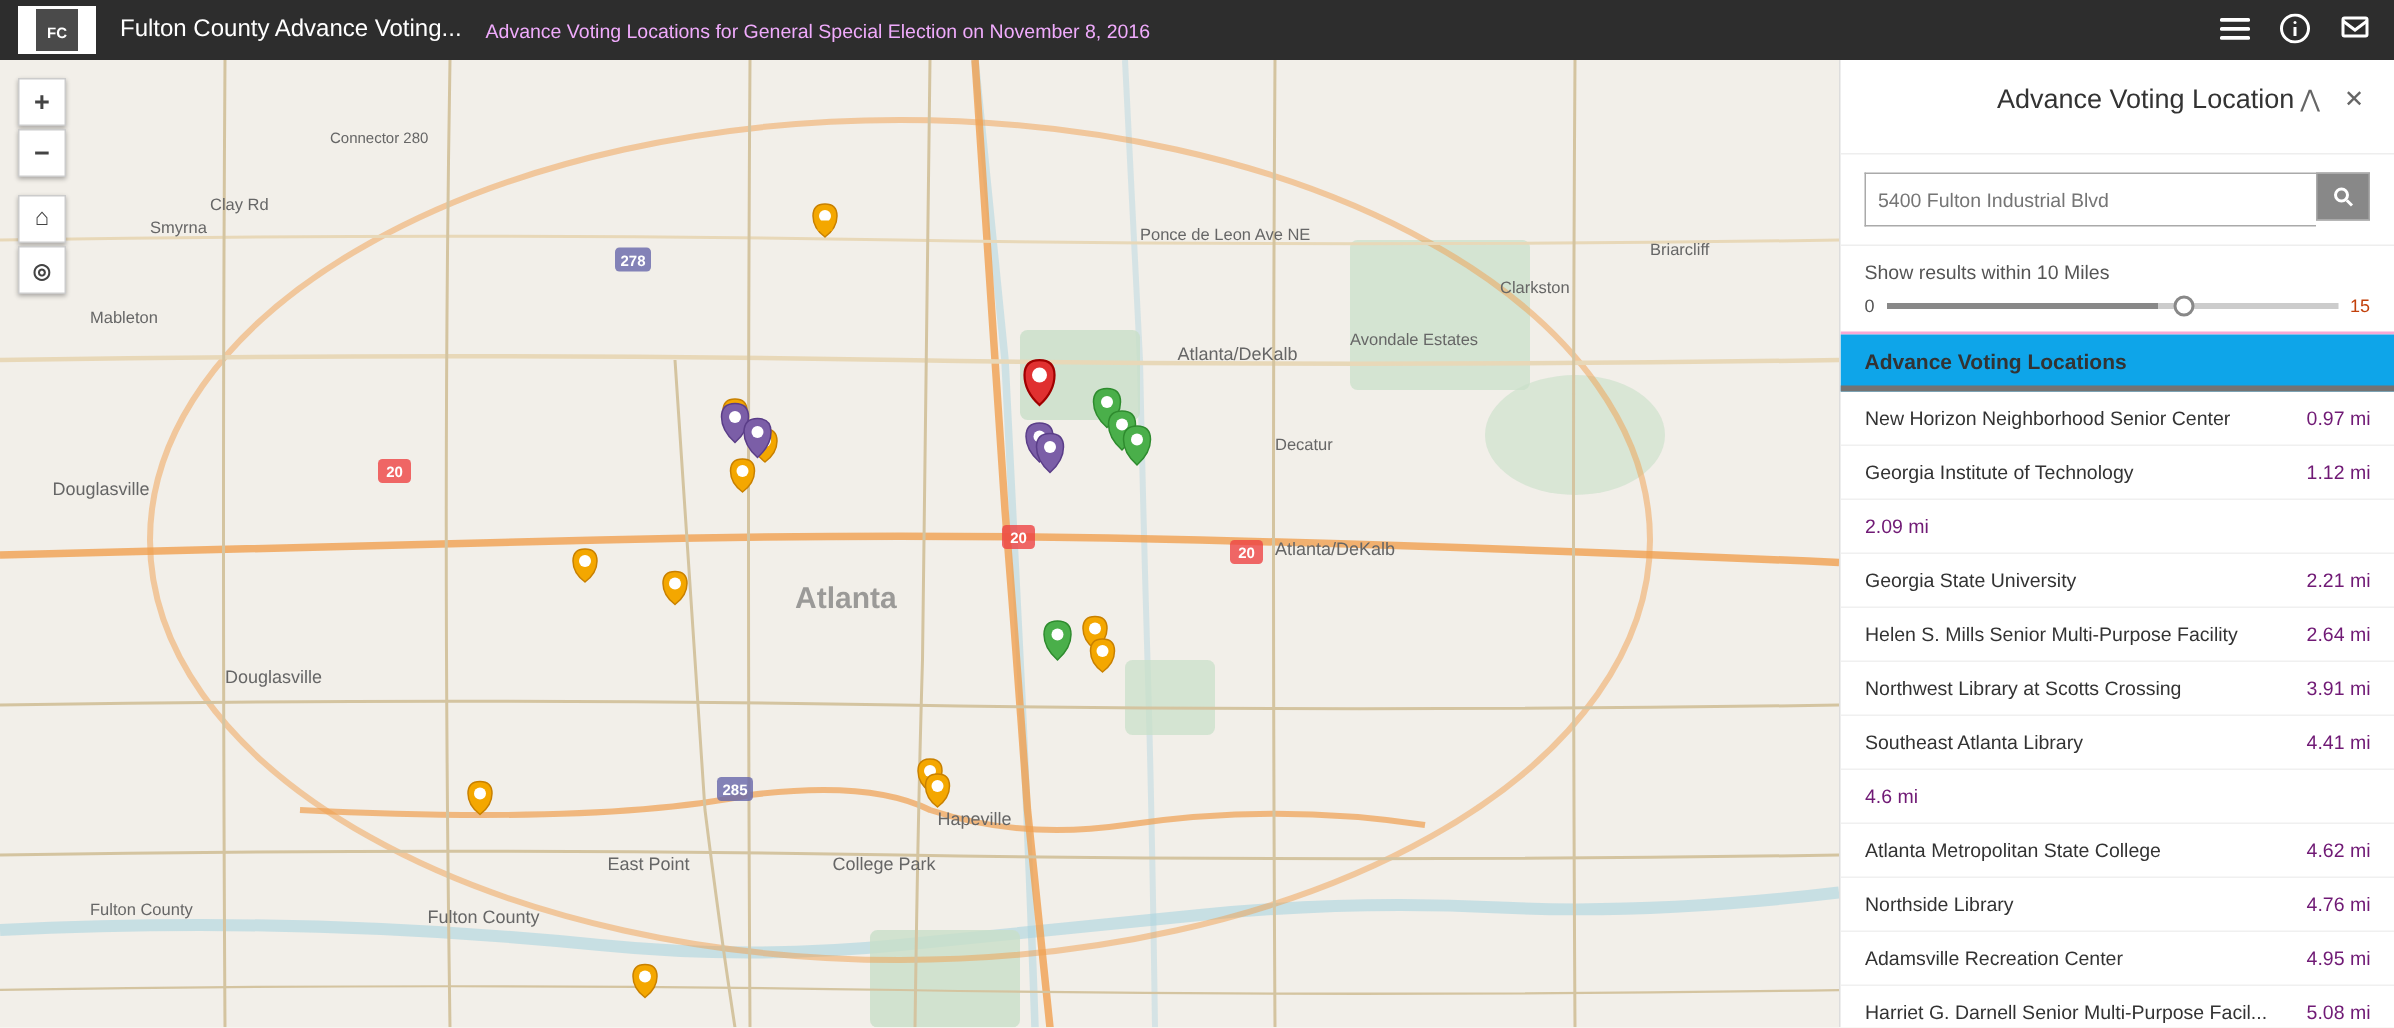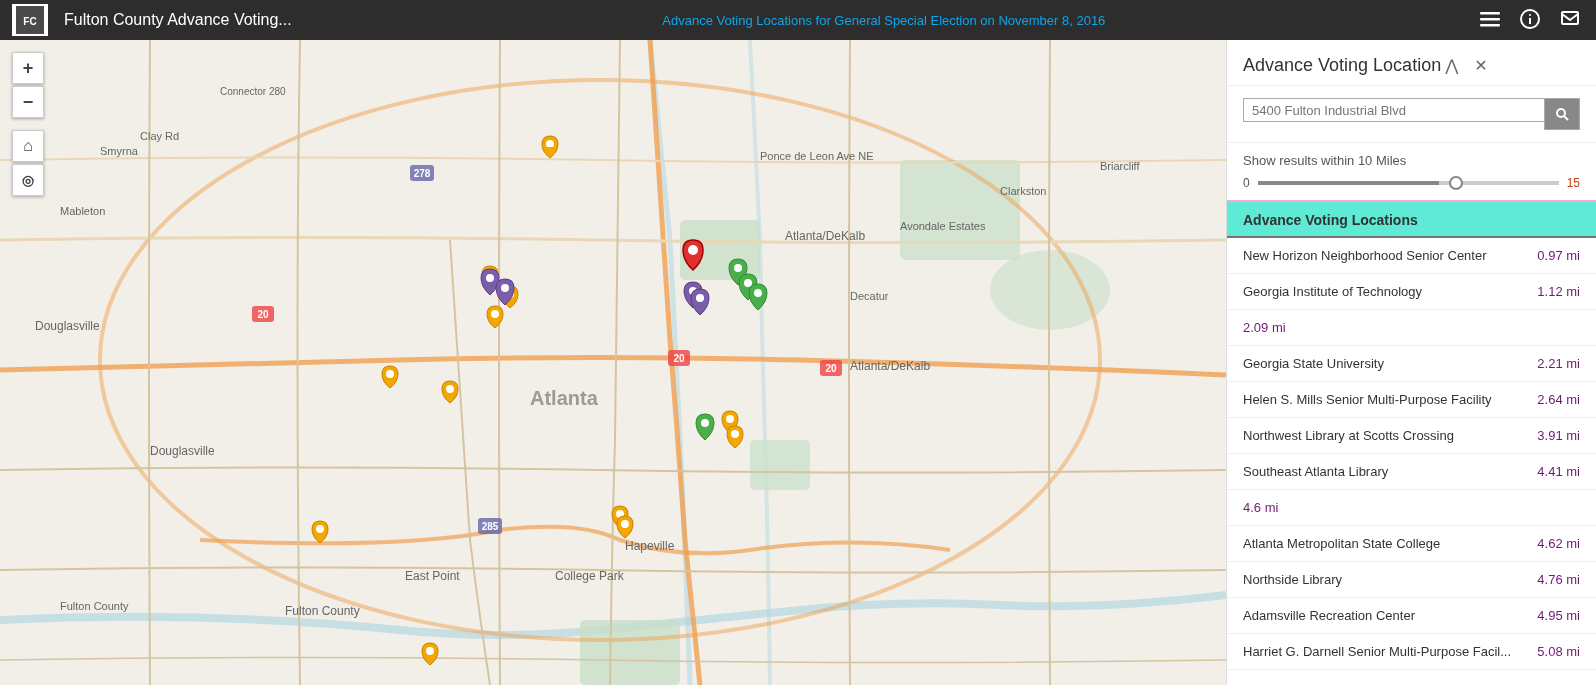--- a/index.html
+++ b/index.html
@@ -9,38 +9,38 @@
     .header {
       height: 40px;
       background: #2d2d2d;
       display: flex;
       align-items: center;
       padding: 0 12px;
       flex-shrink: 0;
       gap: 16px;
     }
     .header-logo {
-      width: 36px;
+      width: 52px;
       height: 32px;
       background: #fff;
       display: flex; align-items: center; justify-content: center;
       font-size: 10px; font-weight: bold; color: #333;
       flex-shrink: 0;
     }
     .header-title {
       color: #fff;
       font-size: 16px;
       font-weight: 500;
       white-space: nowrap;
     }
     .header-subtitle {
-      color: #0ea5e9;
+      color: #f0abfc;
       font-size: 13px;
       flex: 1;
-      text-align: center;
+      text-align: left;
     }
     .header-icons {
       display: flex;
       gap: 12px;
       margin-left: auto;
     }
     .header-icon-btn {
       color: #fff;
       font-size: 18px;
       cursor: pointer;
@@ -100,24 +100,24 @@
       width: 370px;
       background: #fff;
       border-left: 1px solid #ddd;
       display: flex;
       flex-direction: column;
       flex-shrink: 0;
       overflow: hidden;
     }
 
     .panel-header {
-      padding: 14px 16px 8px;
+      padding: 14px 16px 24px;
       display: flex;
       align-items: center;
-      justify-content: flex-start;
+      justify-content: flex-end;
       border-bottom: 1px solid #eee;
     }
     .panel-title {
       font-size: 18px;
       font-weight: 500;
       color: #333;
     }
     .panel-header-btns {
       display: flex;
       gap: 8px;
@@ -139,21 +139,21 @@
       font-size: 13px;
       color: #555;
       margin-bottom: 8px;
     }
     .search-input-row {
       display: flex;
       gap: 0;
     }
     .search-input {
       flex: 1;
-      height: 24px;
+      height: 36px;
       border: 1px solid #aaa;
       border-right: none;
       padding: 0 8px;
       font-size: 13px;
       color: #999;
       outline: none;
     }
     .search-btn {
       width: 36px;
       height: 32px;
@@ -197,22 +197,22 @@
       cursor: pointer;
     }
     .range-min { font-size: 12px; color: #555; }
     .range-max { font-size: 12px; color: #c2410c; }
 
     .panel-list-header {
       padding: 10px 16px 8px;
       font-size: 14px;
       font-weight: bold;
       color: #333;
-      border-bottom: 2px solid #737373;
-      background: #5eead4;
+      border-bottom: 4px solid #737373;
+      background: #0ea5e9;
     }
 
     .panel-list {
       flex: 1;
       overflow-y: auto;
     }
     .panel-list::-webkit-scrollbar { width: 6px; }
     .panel-list::-webkit-scrollbar-thumb { background: #ccc; border-radius: 3px; }
 
     .list-item {

